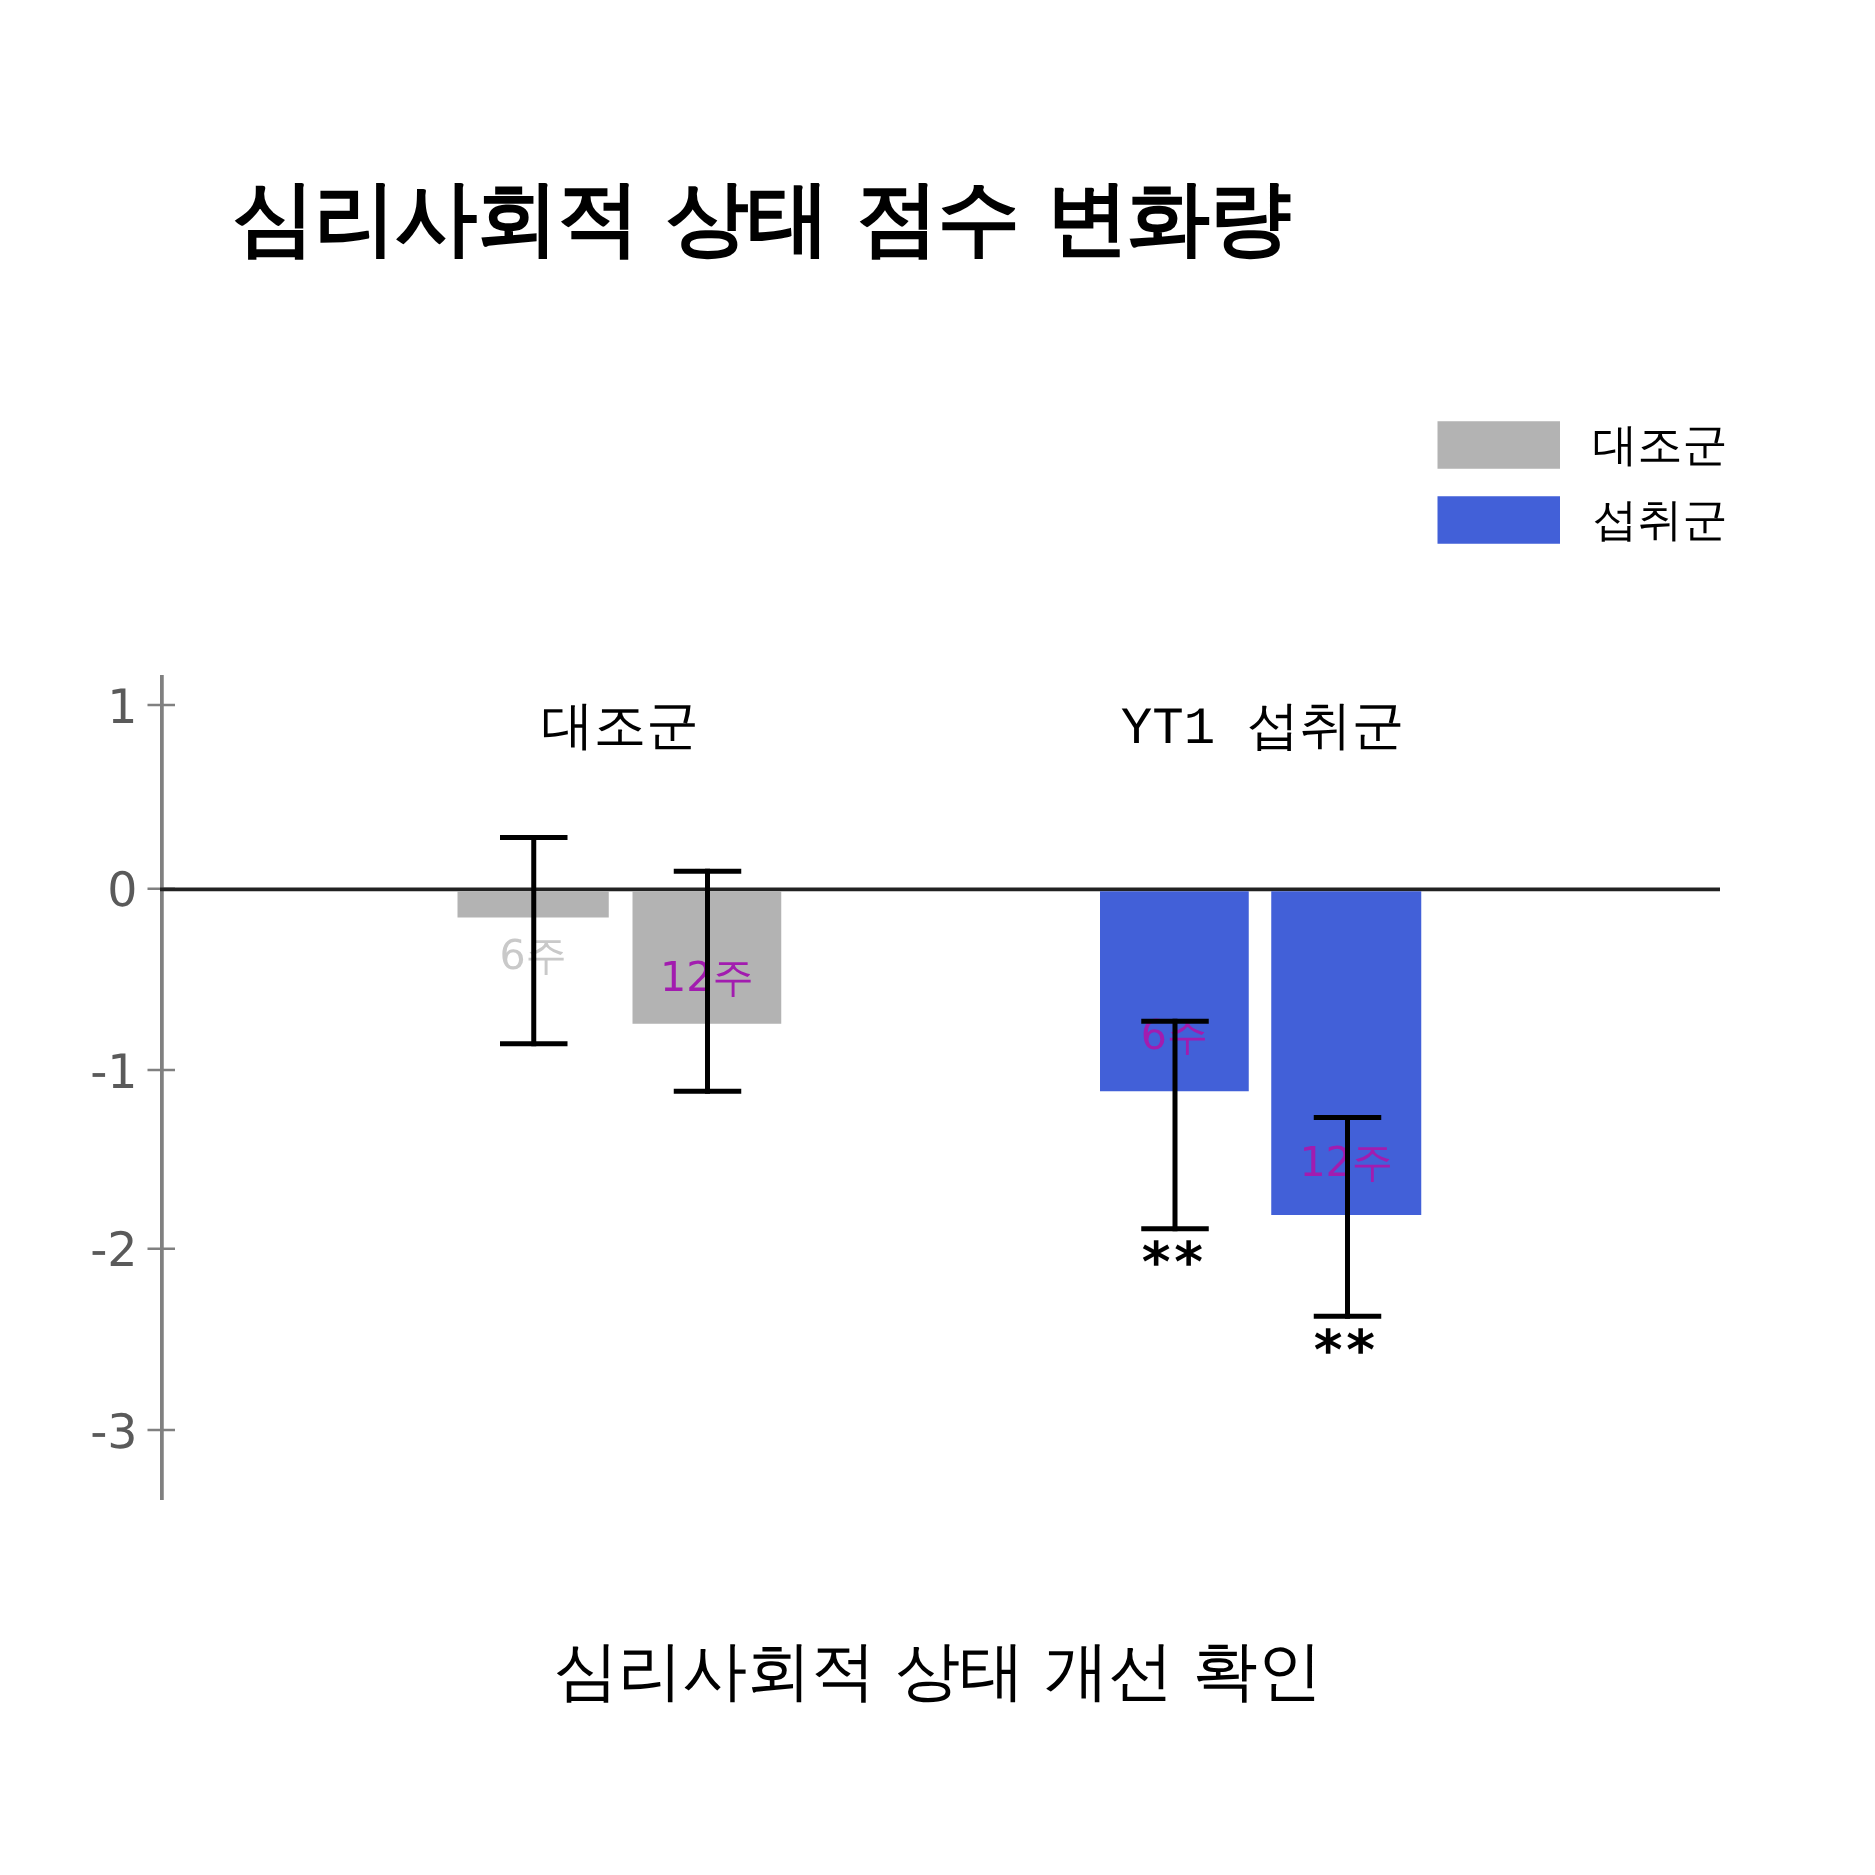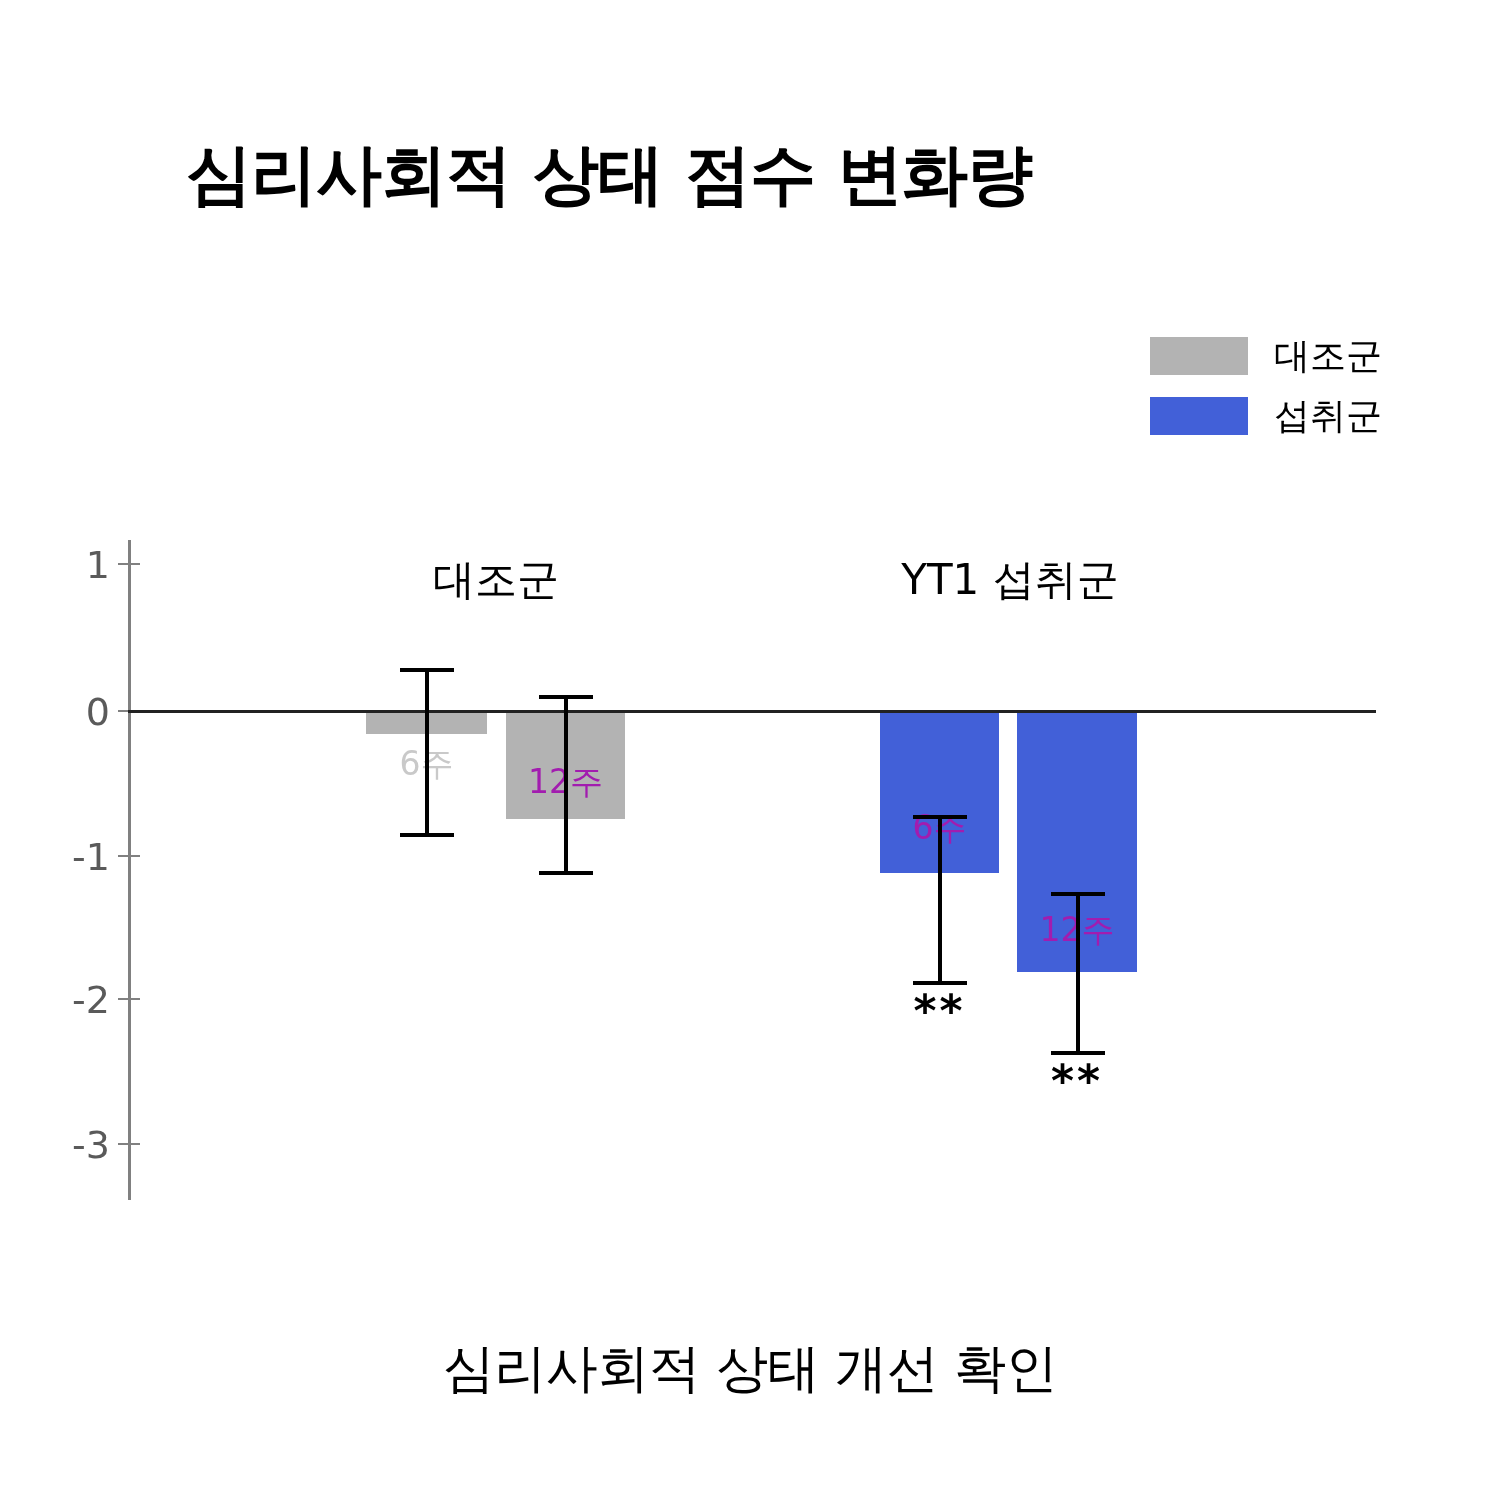--- a/index.html
+++ b/index.html
@@ -31,21 +31,20 @@
   .chart-footer {
     position: absolute;
     left: 0;
     top: 1302px;
     width: 1500px;
     text-align: center;
     font-size: 52px;
     font-weight: normal;
     color: #000000;
     letter-spacing: -0.5px;
-    margin-top: 32px;
   }
   
   .legend {
     position: absolute;
     left: 1150px;
     top: 332px;
     width: 260px;
   }
   .legend-row {
     display: flex;
@@ -176,21 +175,21 @@
 
     <div class="tick-label" style="left:40px; top:543px; right:auto;">1</div>
     <div class="tick-label" style="left:40px; top:690px; right:auto;">0</div>
     <div class="tick-label" style="left:40px; top:835px; right:auto;">-1</div>
     <div class="tick-label" style="left:40px; top:978px; right:auto;">-2</div>
     <div class="tick-label" style="left:40px; top:1123px; right:auto;">-3</div>
 
     <div class="zero-line"></div>
 
     <div class="group-label" style="left:366px; top:552px; width:260px;">대조군</div>
-    <div class="group-label" style="left:880px; top:552px; width:260px;">YT1 섭취군</div>
+    <div class="group-label" style="left:880px; top:552px; width:260px;font-family:Liberation Mono, monospace;">YT1 섭취군</div>
 
     <div class="bar" style="left:366px; top:713px; width:121px; height:21px; background:#b3b3b3;"></div>
     <div class="bar-label gray" style="left:366px; top:742px; width:121px;">6주</div>
 
     <div class="bar" style="left:506px; top:713px; width:119px; height:106px; background:#b3b3b3;"></div>
     <div class="bar-label light" style="left:506px; top:760px; width:119px;">12주</div>
 
     <div class="err-vert" style="left:425px; top:668px; height:169px;"></div>
     <div class="err-cap" style="left:400px; top:668px;"></div>
     <div class="err-cap" style="left:400px; top:833px;"></div>

